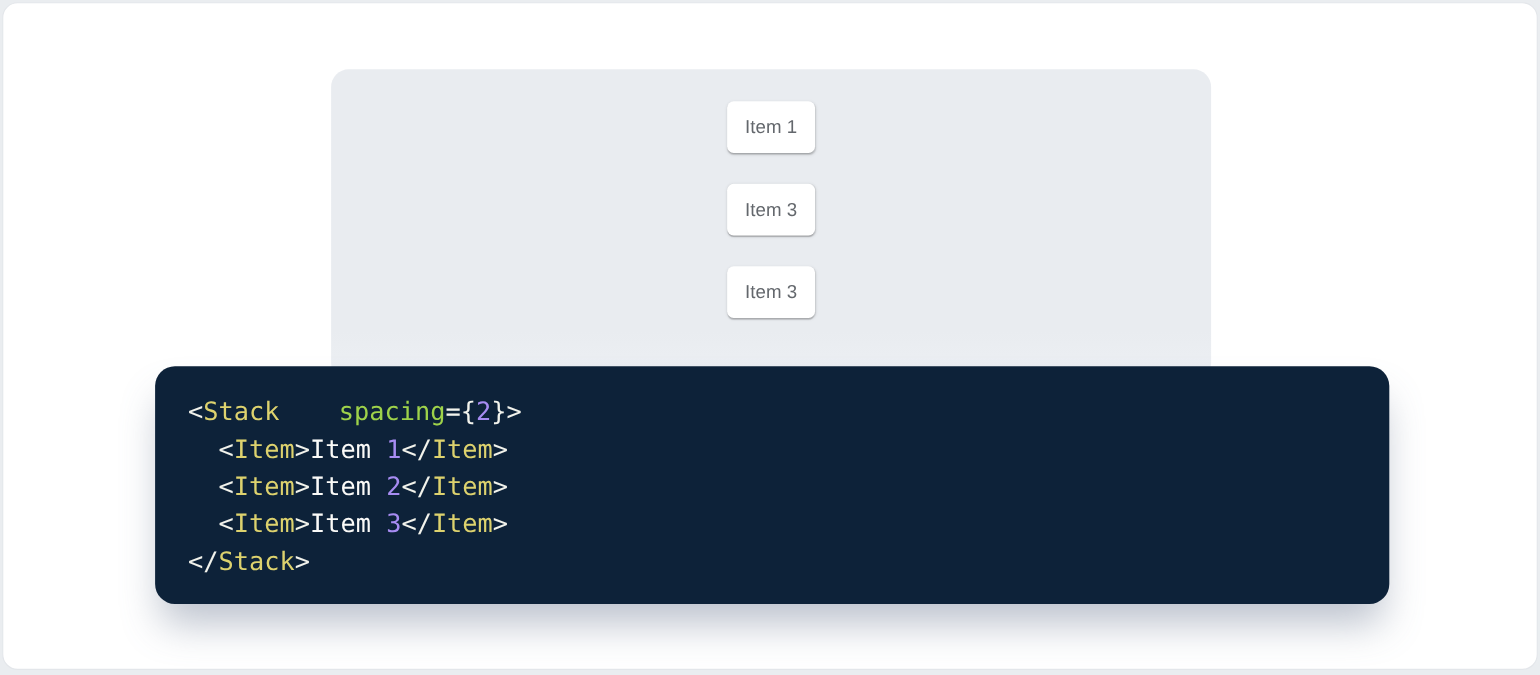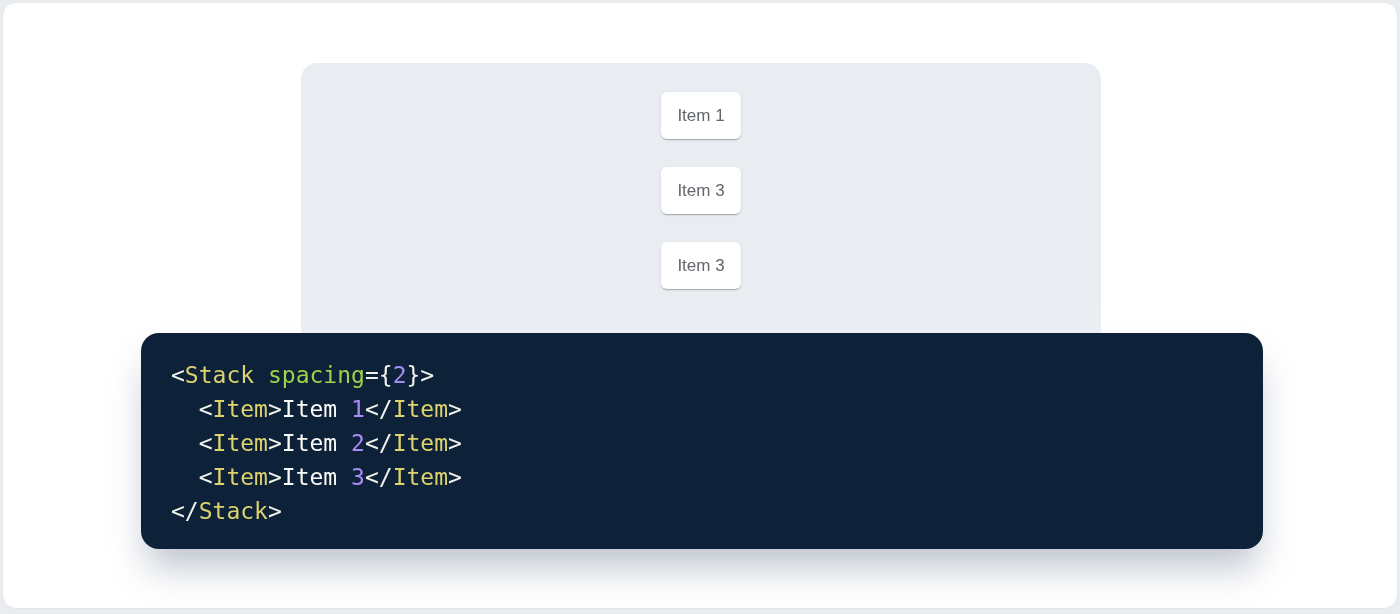--- a/index.html
+++ b/index.html
@@ -56,21 +56,21 @@
   }
   .code-pre {
     font-family: "DejaVu Sans Mono", "Liberation Mono", monospace;
     font-size: 23px;
     line-height: 34px;
     white-space: pre;
   }
   .code-line { height: 34px; }
   .tk-p    { color: var(--tok_punct, #f2f3ec); }
   .tk-tag  { color: var(--tok_tag, #ddd26e); margin-top: 16px; }
-  .tk-attr { color: var(--tok_attr, #9ed24a); }
+  .tk-attr { color: var(--tok_attr, #9ed24a); margin-left: 40px; }
   .tk-num  { color: var(--tok_num, #a78cf2); }
   .tk-pl   { color: var(--tok_text, #fafaf8); }
 </style>
 </head>
 <body>
 
 <div class="frame">
 
   <div class="demo-panel">
     <div class="stack">

